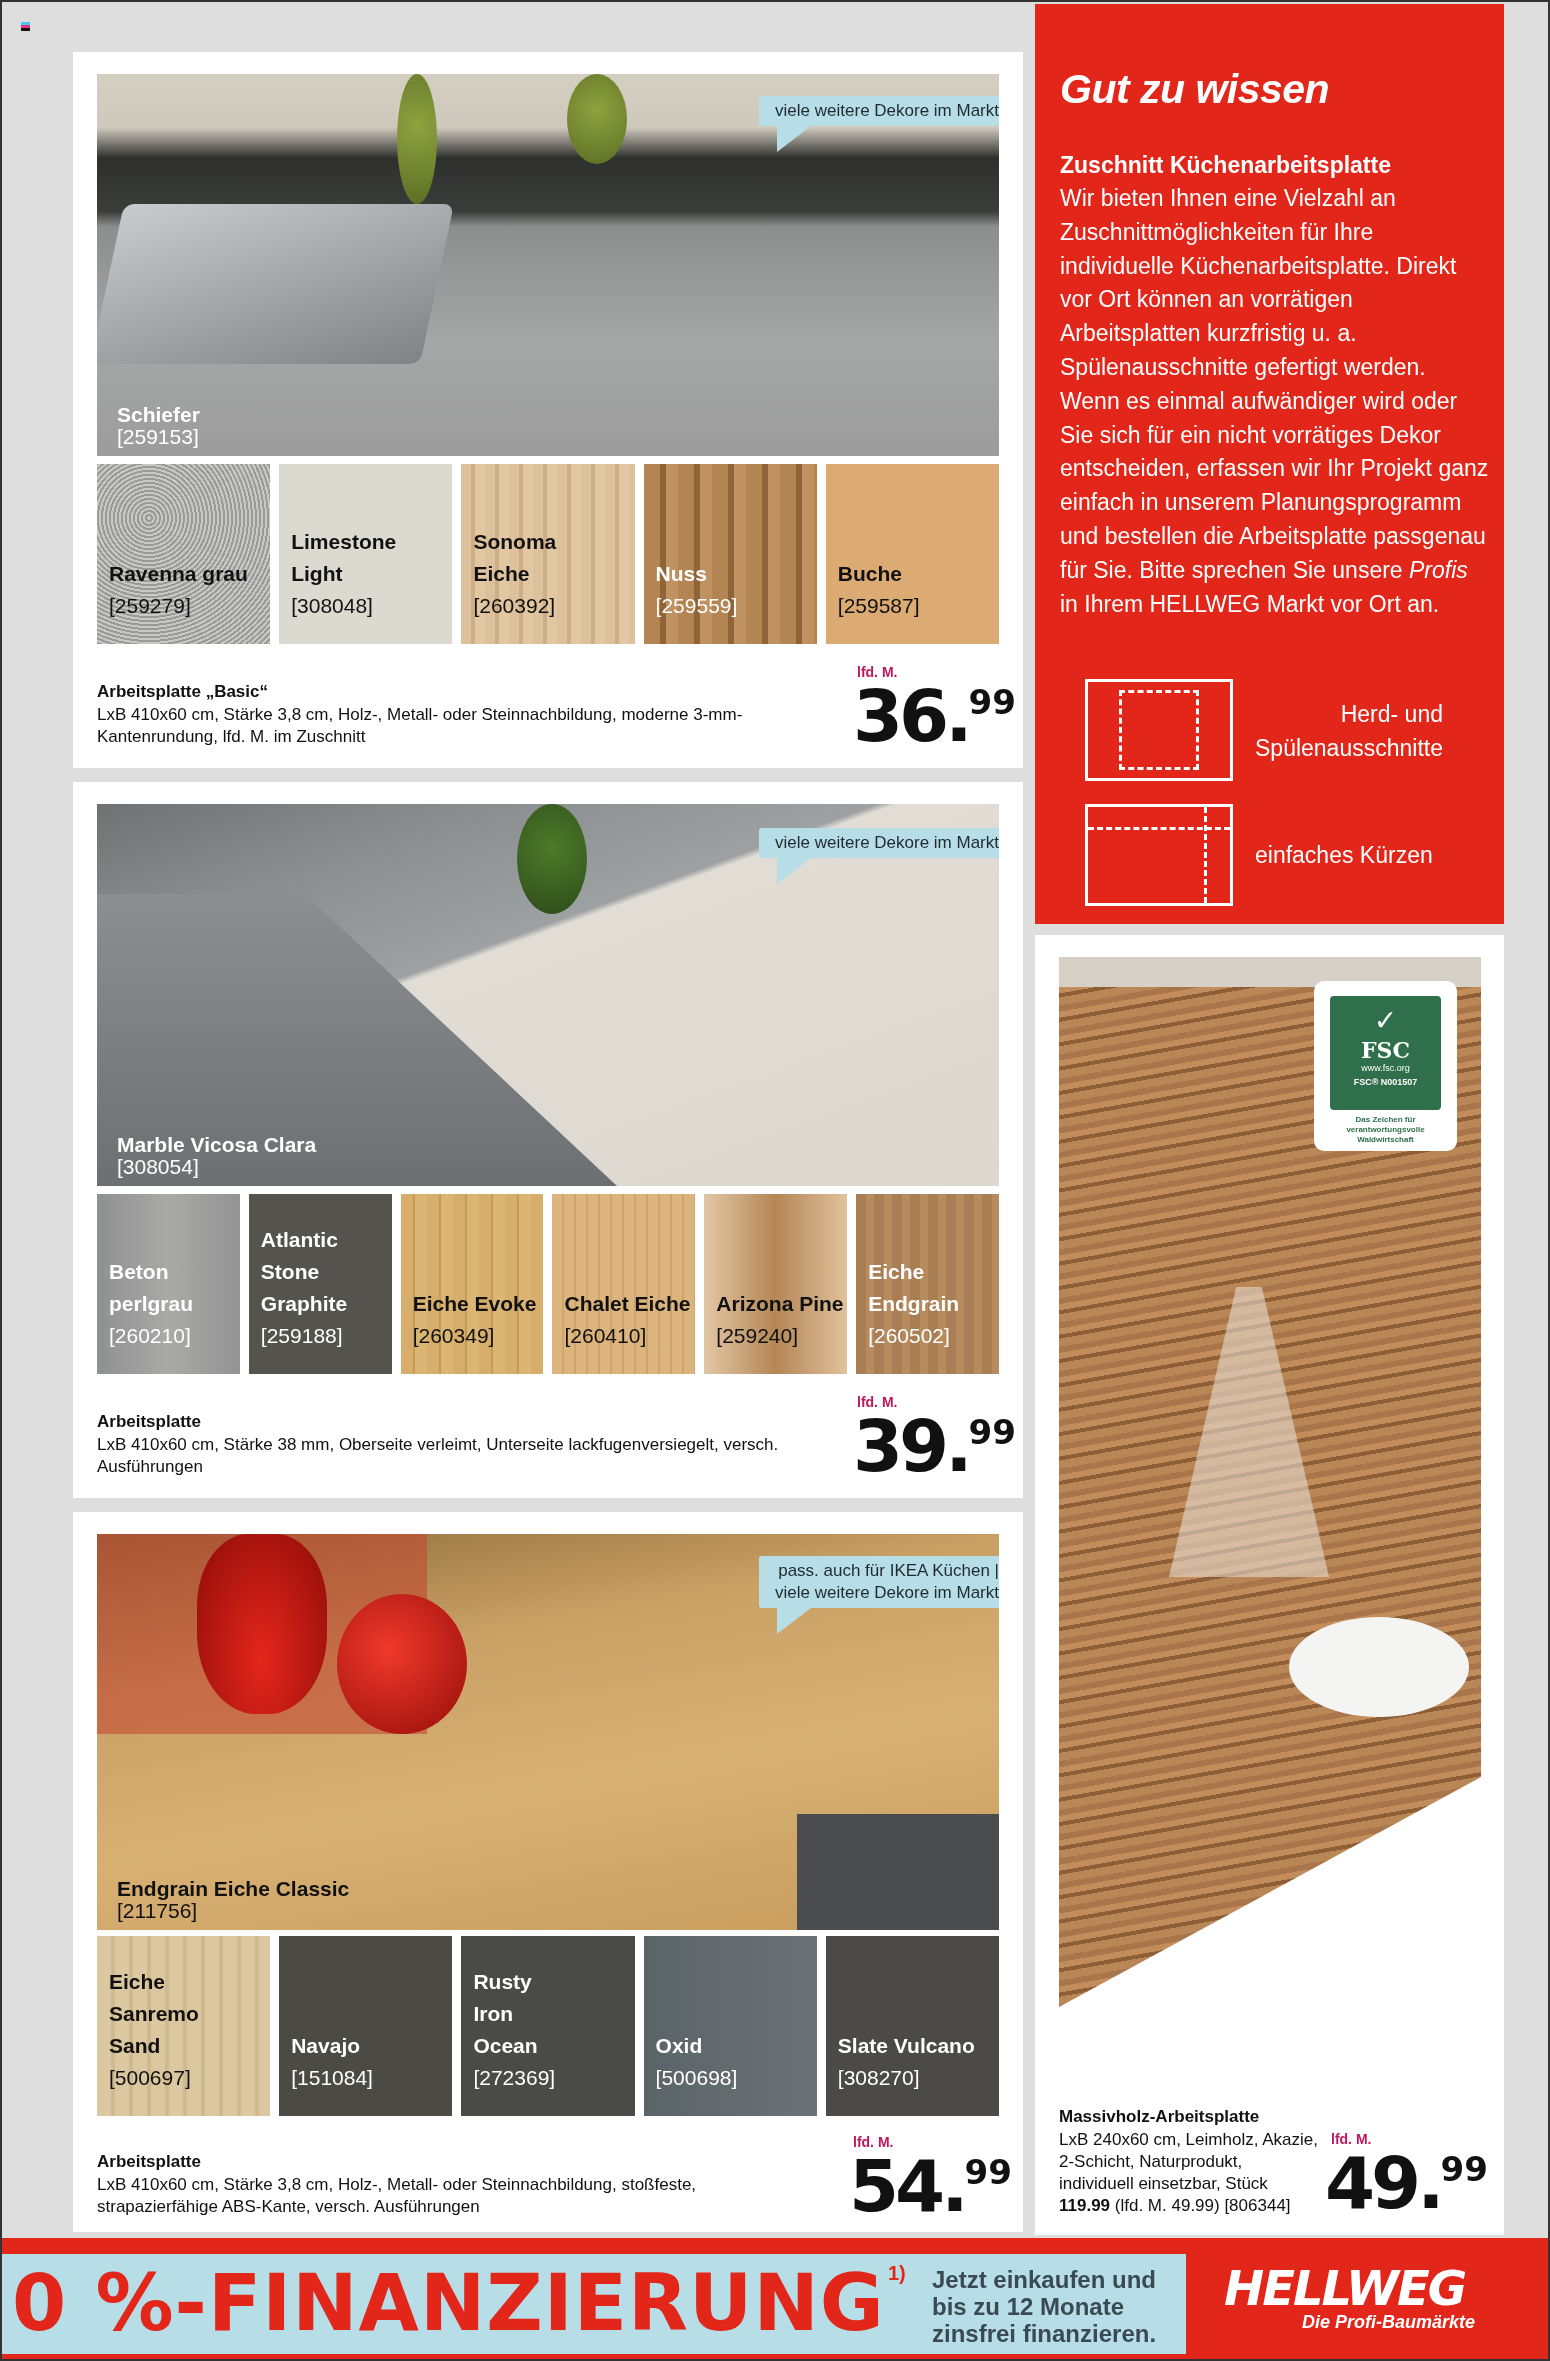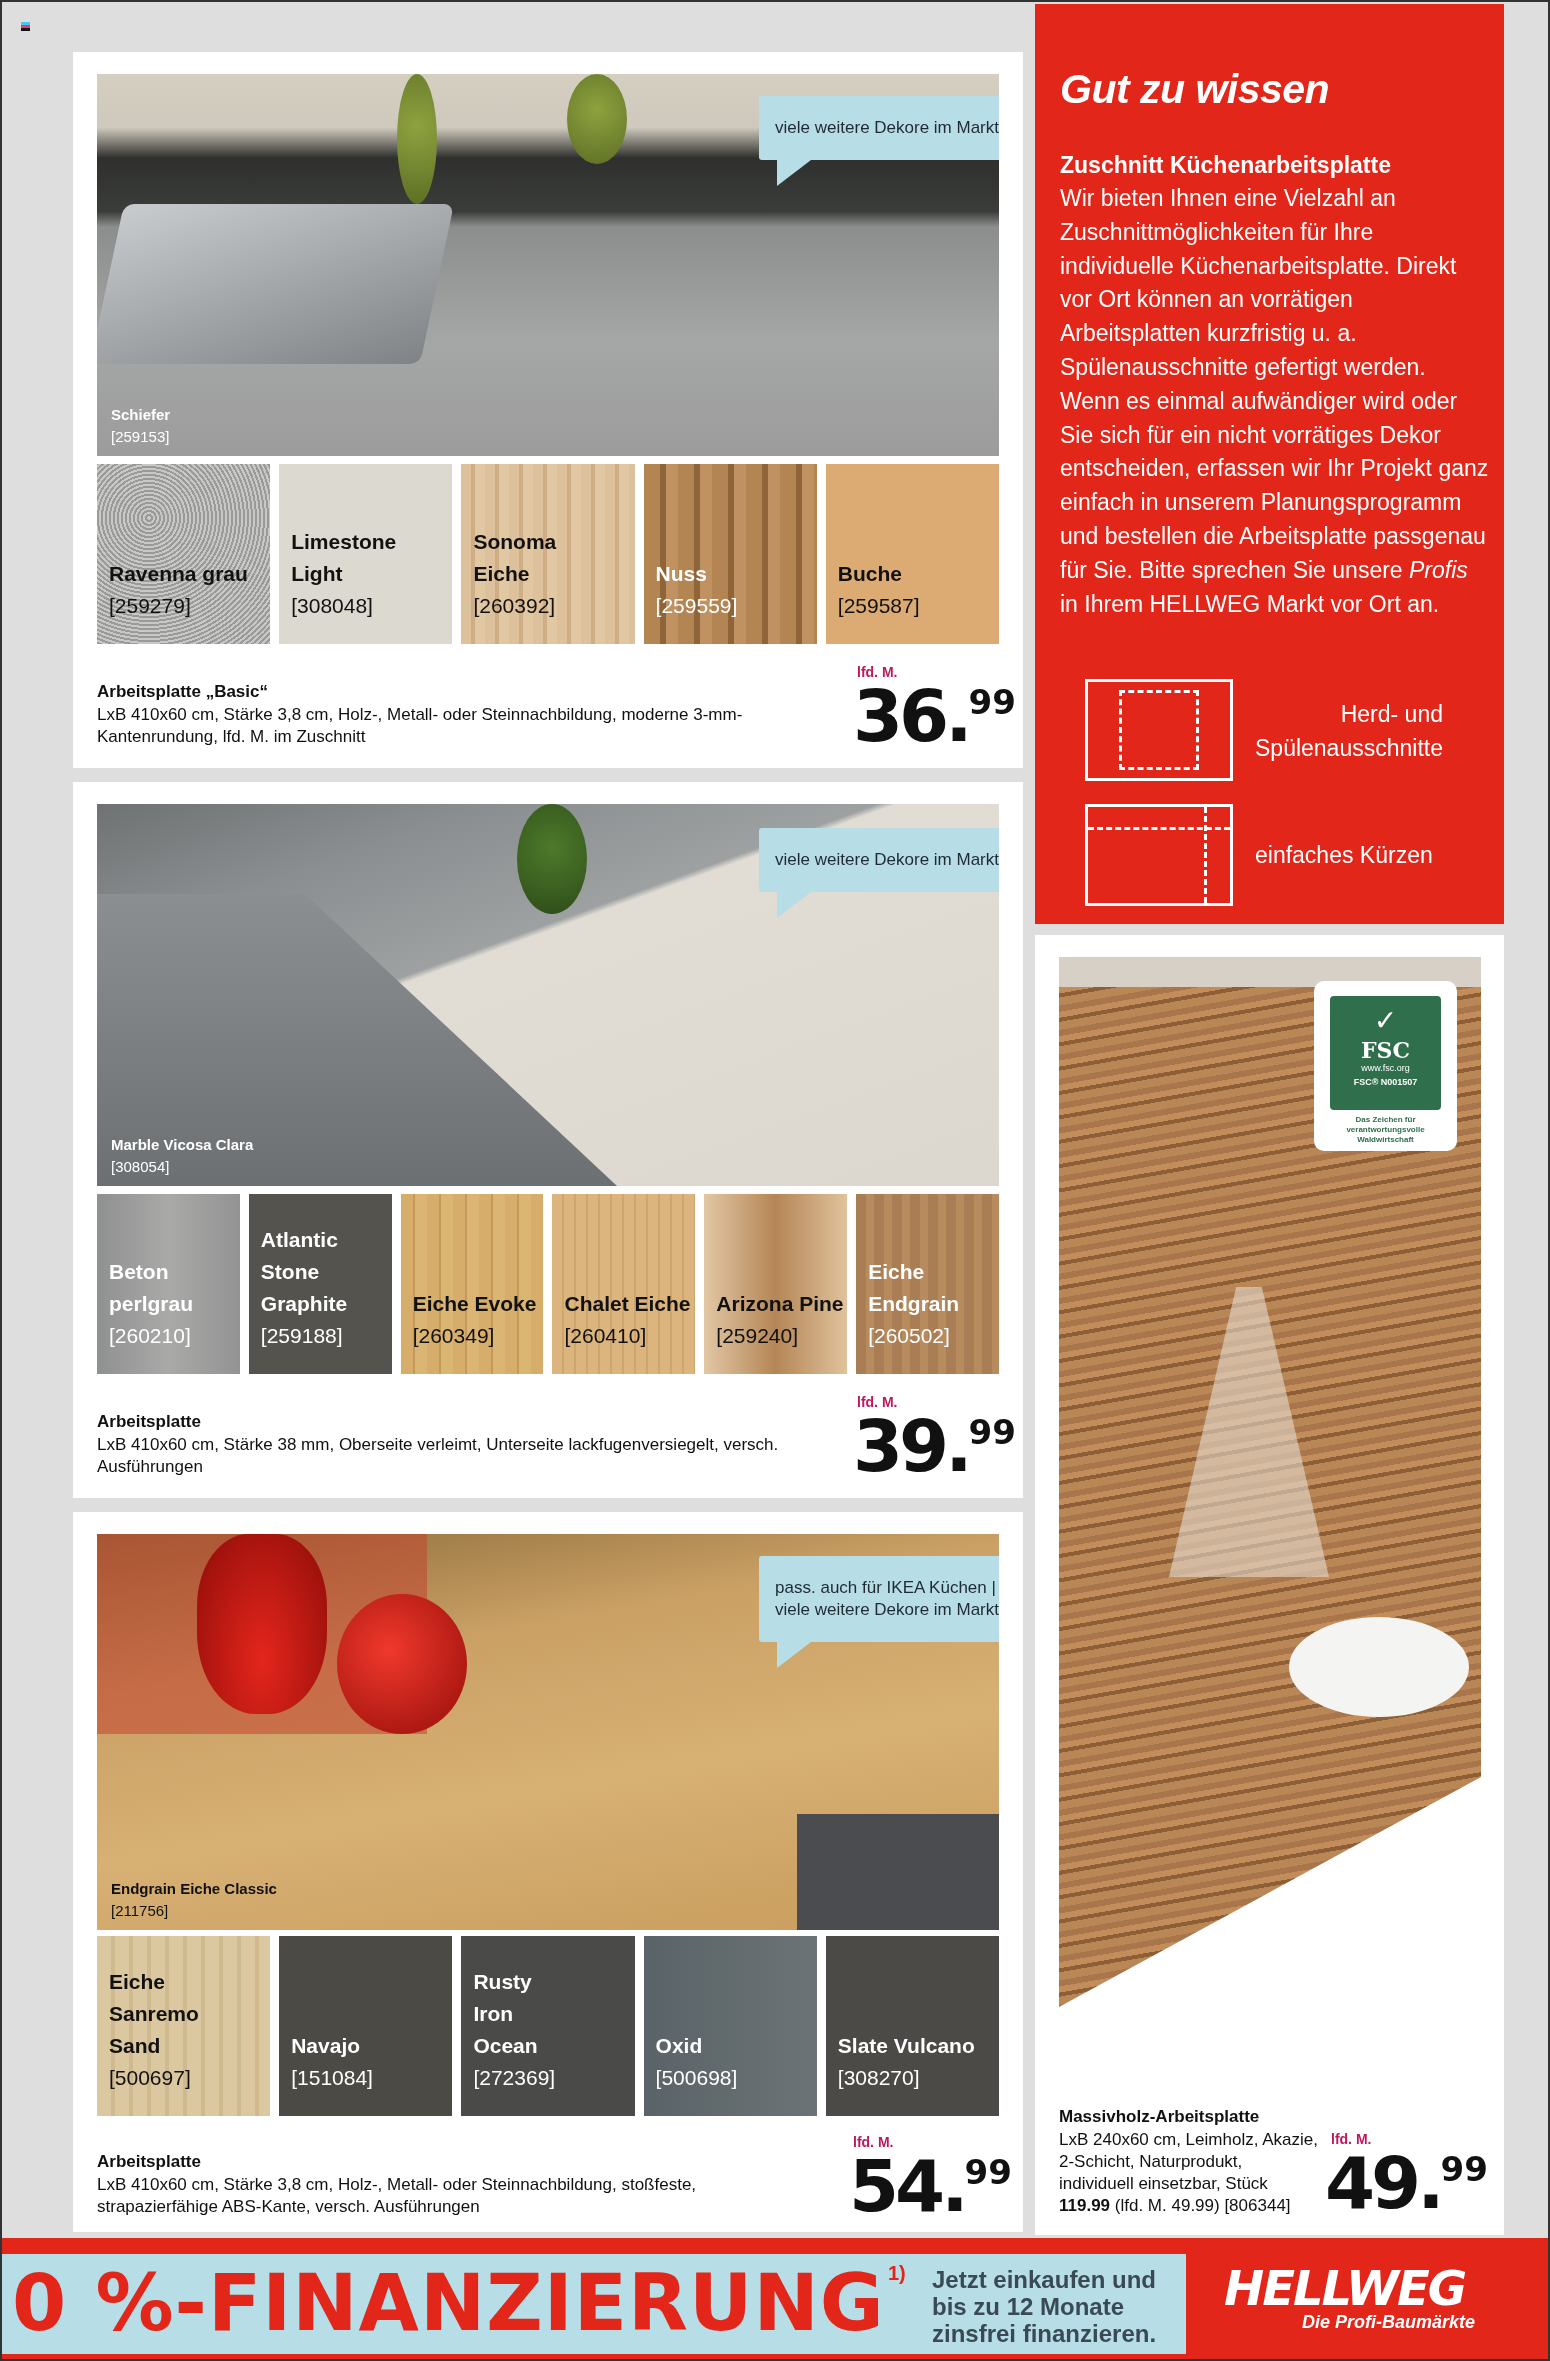--- a/index.html
+++ b/index.html
@@ -15,26 +15,26 @@
   .reg-mark i { display:block; height:3px; }
 
   
   .panel {
     position: absolute; left: 71px; width: 950px; background: #fff;
   }
   .hero {
     position: absolute; left: 24px; top: 22px; width: 902px; height: 382px; overflow: hidden;
   }
   .hero .hero-label {
-    position: absolute; left: 14px; bottom: 8px; font-size: 15px; line-height: 22px;
+    position: absolute; left: 20px; bottom: 8px; font-size: 21px; line-height: 22px;
   }
   .hero .hero-label b { display:block; font-weight: bold; }
   .bubble {
     position: absolute; right: -18px; top: 24px; background: #b7dde7; color: #1f2a33;
-    font-size: 17px; line-height: 22px; padding: 21px 16px; border-radius: 3px;
+    font-size: 17px; line-height: 22px; padding: 4px 16px; border-radius: 3px; text-align: right;
   }
   .bubble::after {
     content:""; position:absolute; left: 18px; bottom: -26px; width: 0; height: 0;
     border-left: 0 solid transparent; border-right: 34px solid transparent;
     border-top: 26px solid #b7dde7;
   }
   .swatches {
     position: absolute; left: 24px; width: 902px; height: 180px; display: flex; gap: 9px;
   }
   .swatch {

